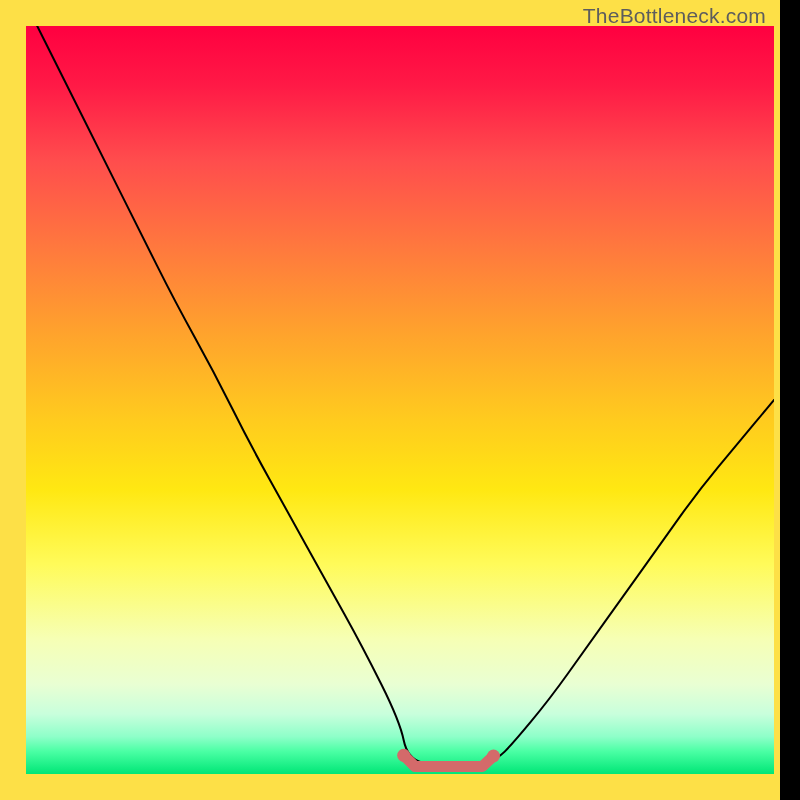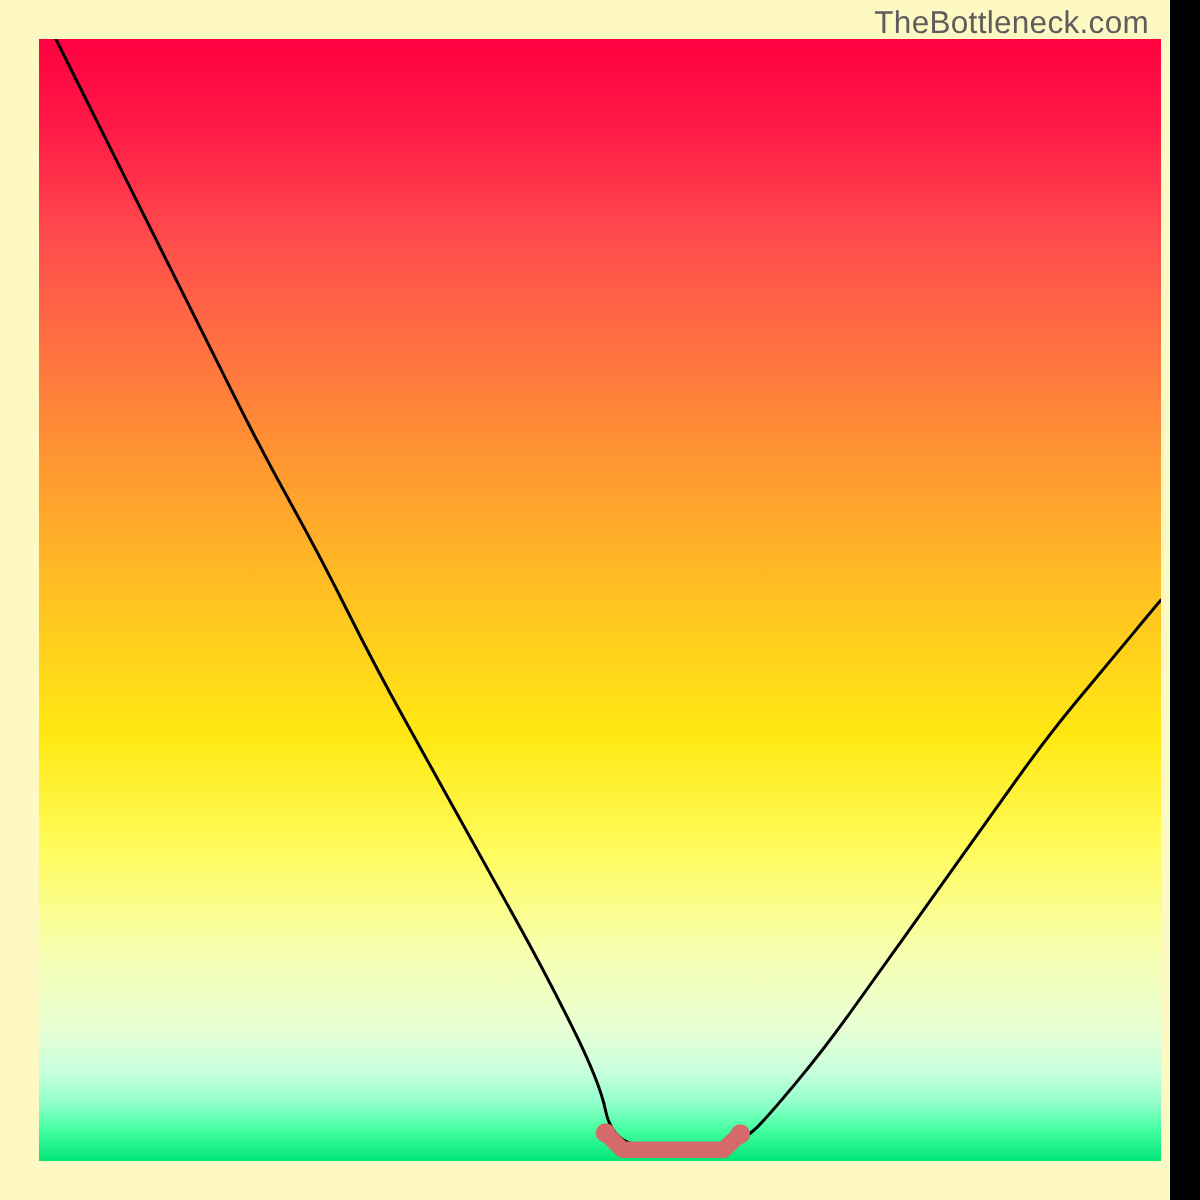--- a/index.html
+++ b/index.html
@@ -1,21 +1,21 @@
 <!DOCTYPE html>
 <html><head>
 <meta charset="utf-8">
 <style>
   * { margin: 0; padding: 0; box-sizing: border-box; }
   html, body { width: 800px; height: 800px; overflow: hidden; background: #000; }
   .frame {
     position: relative;
     width: 780px;
     height: 800px;
-    background: #fef9c3;
+    background: #fde047;
   }
   .plot-area {
     position: absolute;
     left: 26px;
     top: 26px;
     width: 748px;
     height: 748px;
     overflow: hidden;
   }
   .gradient-bg {

